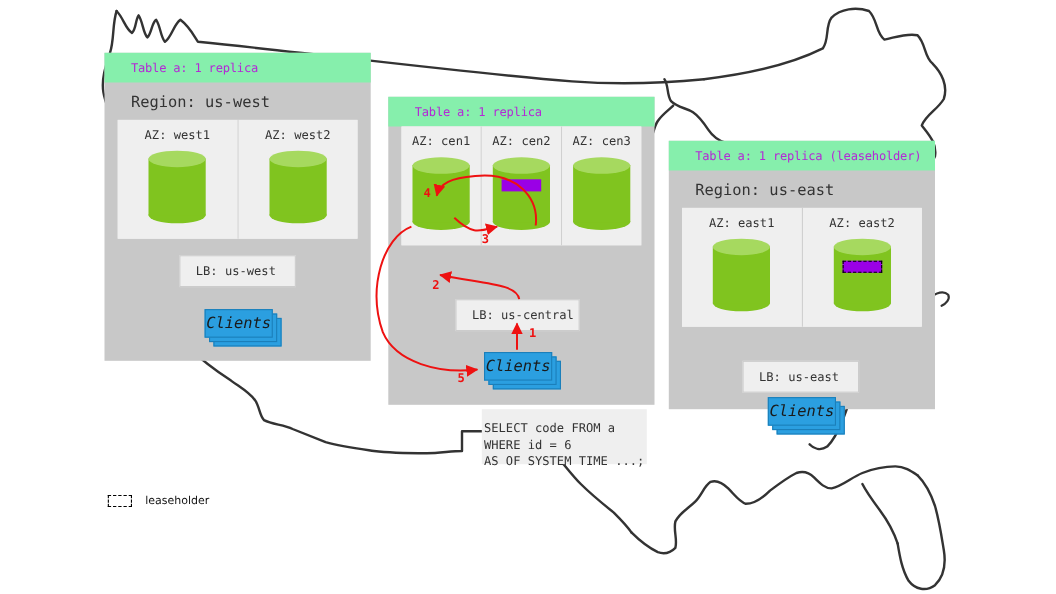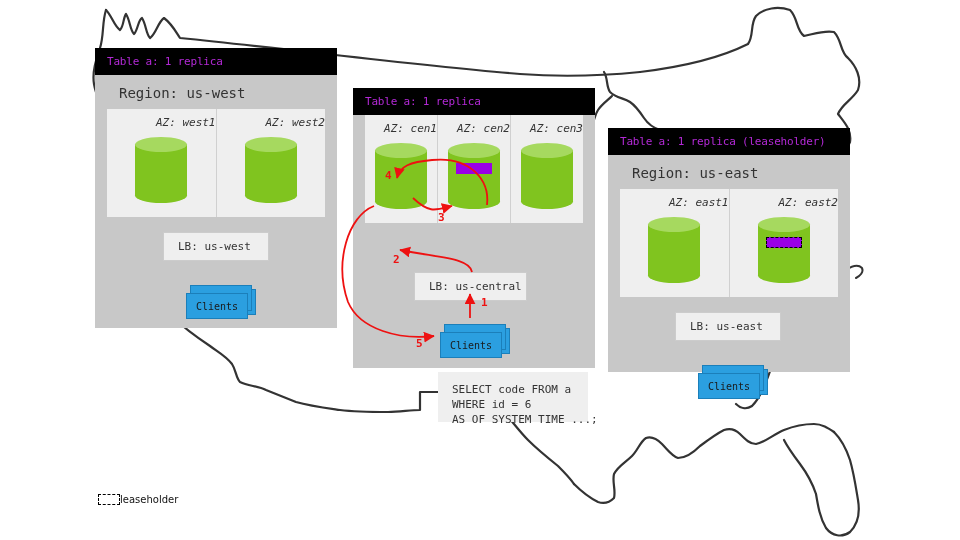--- a/index.html
+++ b/index.html
@@ -22,22 +22,22 @@
     pointer-events: none;
   }
 
   
   .region {
     position: absolute;
     background: #c8c8c8;
     box-sizing: border-box;
   }
   .region-header {
-    background: #000000;
-    padding: 7px 12px 7px 12px;
+    background: #86efac;
+    padding: 7px 12px 7px 24px;
     color: #b329d6;
     font-size: 11px;
     letter-spacing: -0.2px;
     white-space: nowrap;
   }
   .region-title {
     color: #333333;
     font-size: 14px;
     padding: 10px 0 8px 24px;
     white-space: nowrap;
@@ -45,24 +45,23 @@
   .az-row {
     display: flex;
     background: #efefef;
     margin: 0 12px;
     border: 0;
   }
   .az {
     flex: 1;
     background: #efefef;
     border-right: 1px solid #d0d0d0;
-    text-align: right;
+    text-align: center;
     padding: 7px 0 14px 0;
     position: relative;
-    font-style: italic;
   }
   .az:last-child { border-right: 0; }
   .az-label {
     font-size: 11px;
     color: #333;
     white-space: nowrap;
     margin-bottom: 8px;
     display: block;
   }
 
@@ -131,48 +130,48 @@
     position: absolute;
     background: #2b9fe0;
     border: 1px solid #1b7fba;
     box-sizing: border-box;
     width: 62px;
     height: 26px;
   }
   .clients .s3 { left: 8px; top: 8px; }
   .clients .s2 { left: 4px; top: 4px; }
   .clients .s1 {
-    left: 0; top: 12px;
+    left: 0; top: 0;
     display: flex;
     align-items: center;
     justify-content: center;
     color: #1a1a1a;
-    font-size: 10px;
+    font-size: 14px;
     z-index: 2;
+    font-style: italic;
   }
 
   
   .sqlbox {
     position: absolute;
     background: #efefef;
     font-size: 11px;
     color: #333;
     line-height: 15px;
-    padding: 10px 14px;
+    padding: 10px 2px;
     white-space: pre;
     box-sizing: border-box;
   }
 
   
   .legend {
     position: absolute;
     display: flex;
     align-items: center;
-    gap: 0;
-    margin-top: 44px;
+    gap: 12px;
   }
   .legend-swatch {
     width: 22px;
     height: 11px;
     background: #ffffff;
     border: 1.5px dashed #000000;
     box-sizing: border-box;
   }
   .legend-text {
     font-size: 10px;
@@ -368,21 +367,21 @@
         <span class="az-label">AZ: east2</span>
         <div class="cyl">
           <div class="cyl-bottom"></div>
           <div class="cyl-body"></div>
           <div class="cyl-top"></div>
           <div class="replica leaseholder"></div>
         </div>
       </div>
     </div>
   </div>
-  <div class="lb" style="left:675px; top:312px; width:106px;">LB: us-east</div>
+  <div class="lb" style="left:675px; top:328px; width:106px;">LB: us-east</div>
   <div class="clients" style="left:698px; top:361px;">
     <div class="sheet s3"></div>
     <div class="sheet s2"></div>
     <div class="sheet s1">Clients</div>
   </div>
 
   <svg id="arrows" viewBox="0 0 960 540" xmlns="http://www.w3.org/2000/svg">
     <defs>
       <marker id="ah" markerWidth="7" markerHeight="7" refX="5.6" refY="3" orient="auto">
         <path d="M0,0 L6,3 L0,6 z" fill="#ee1111"></path>

